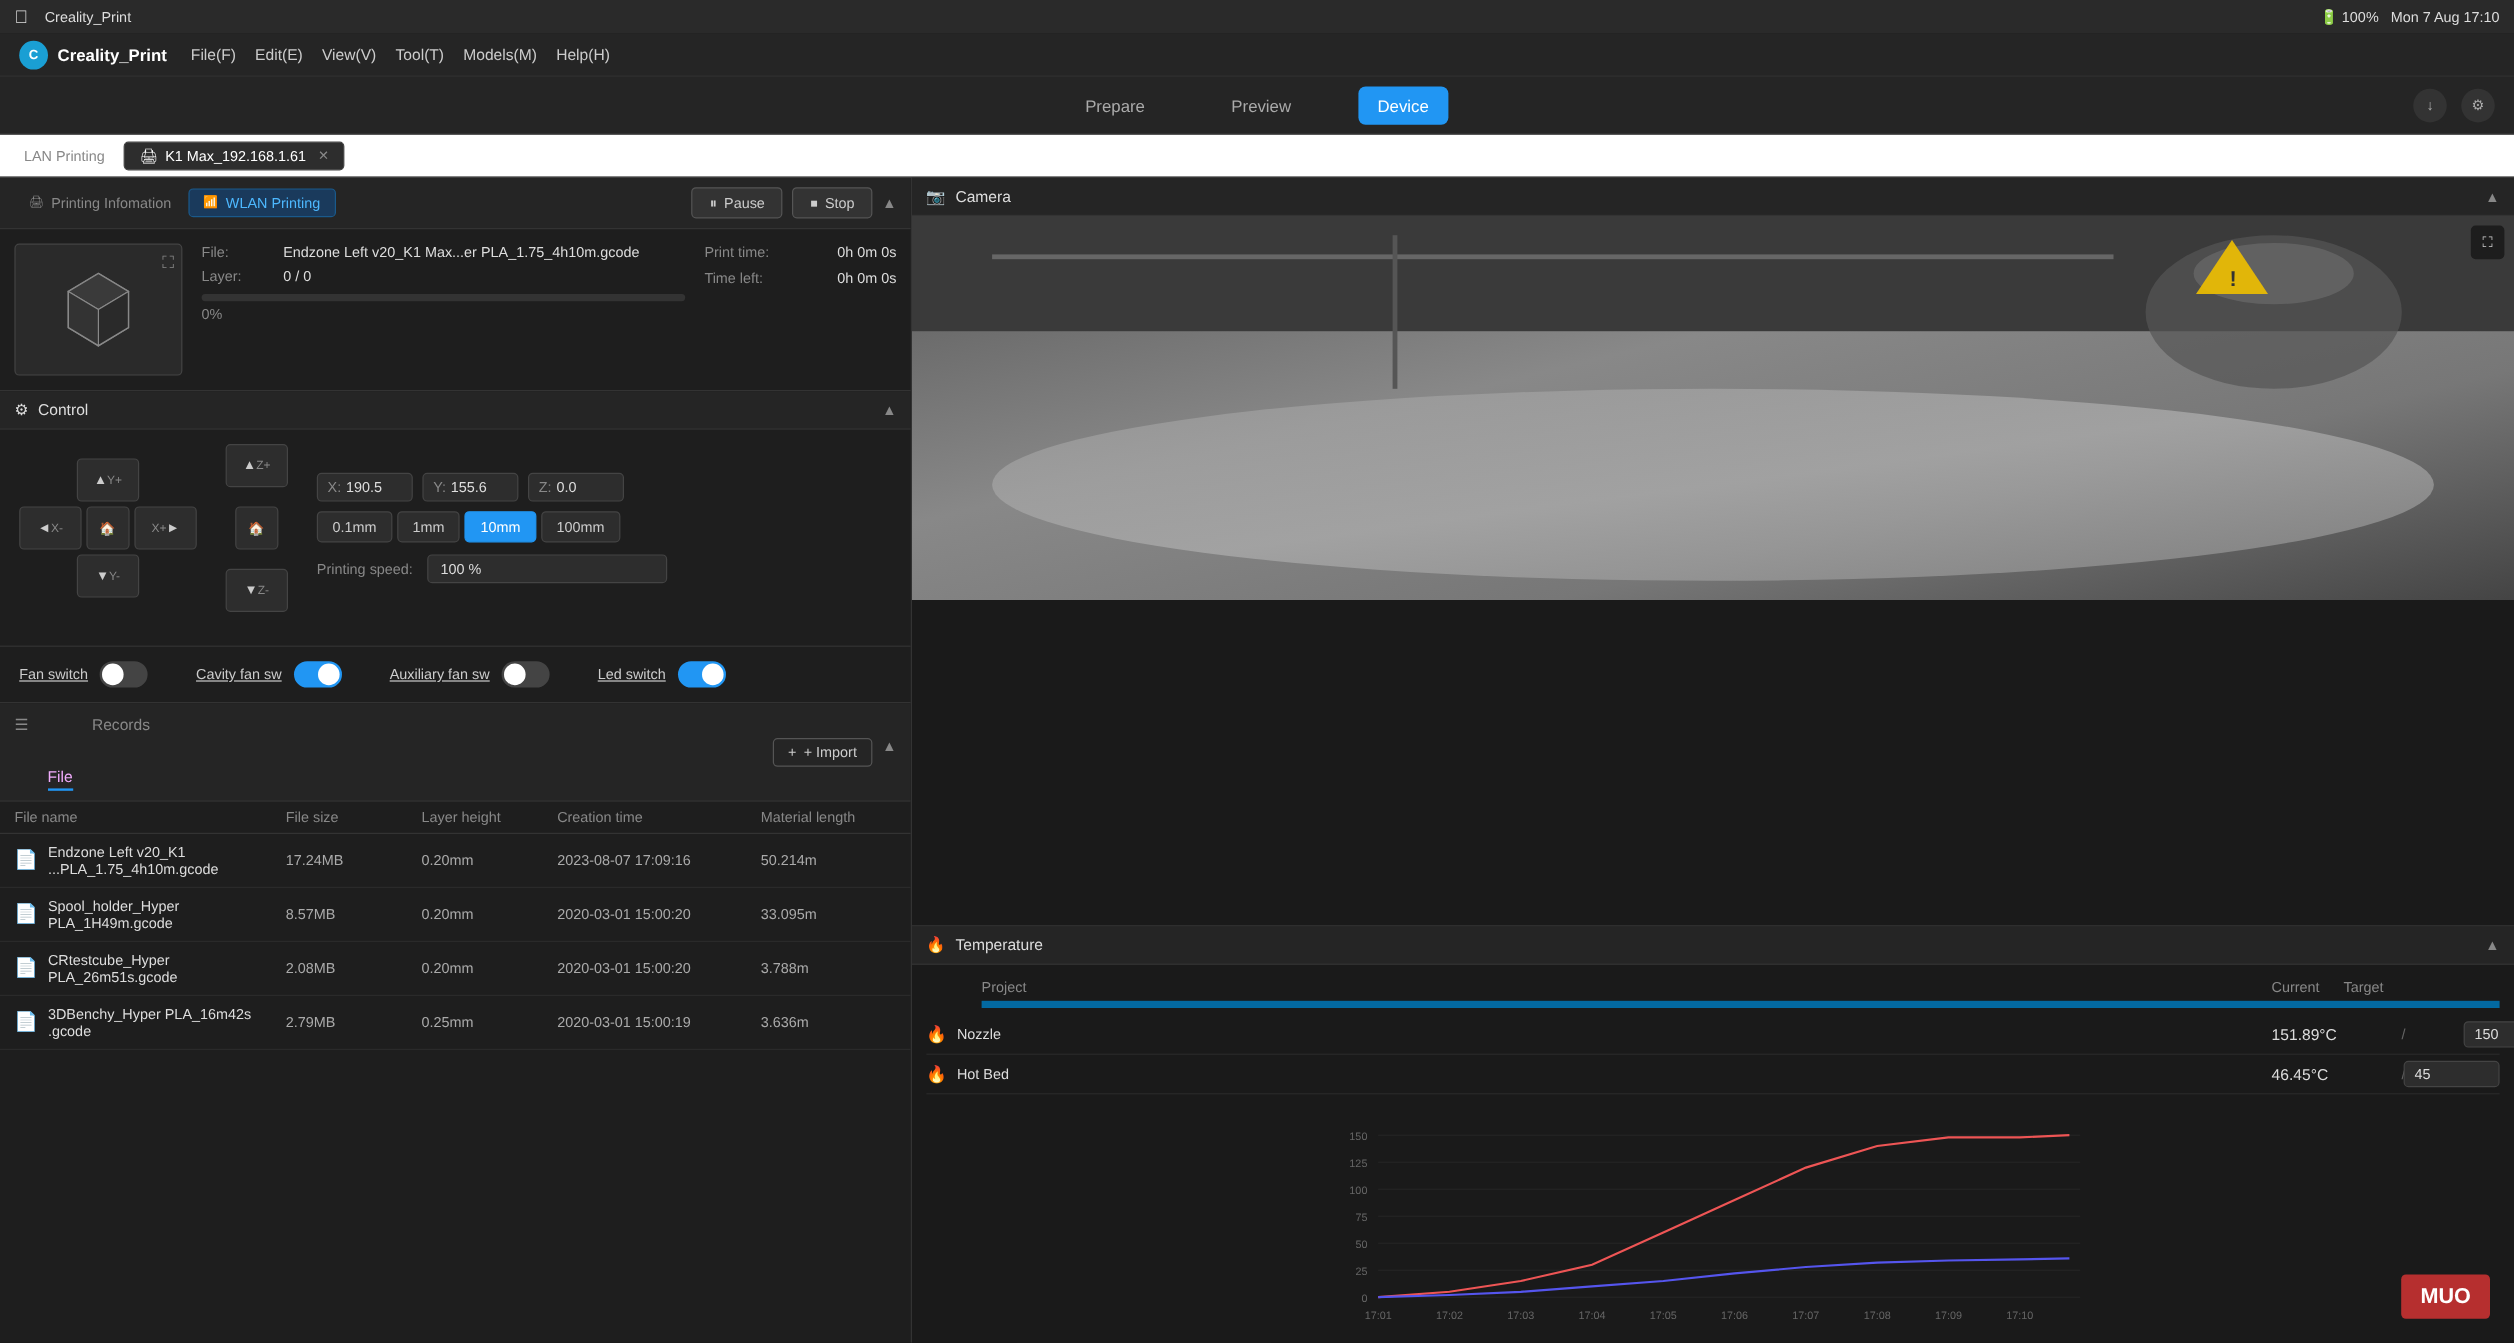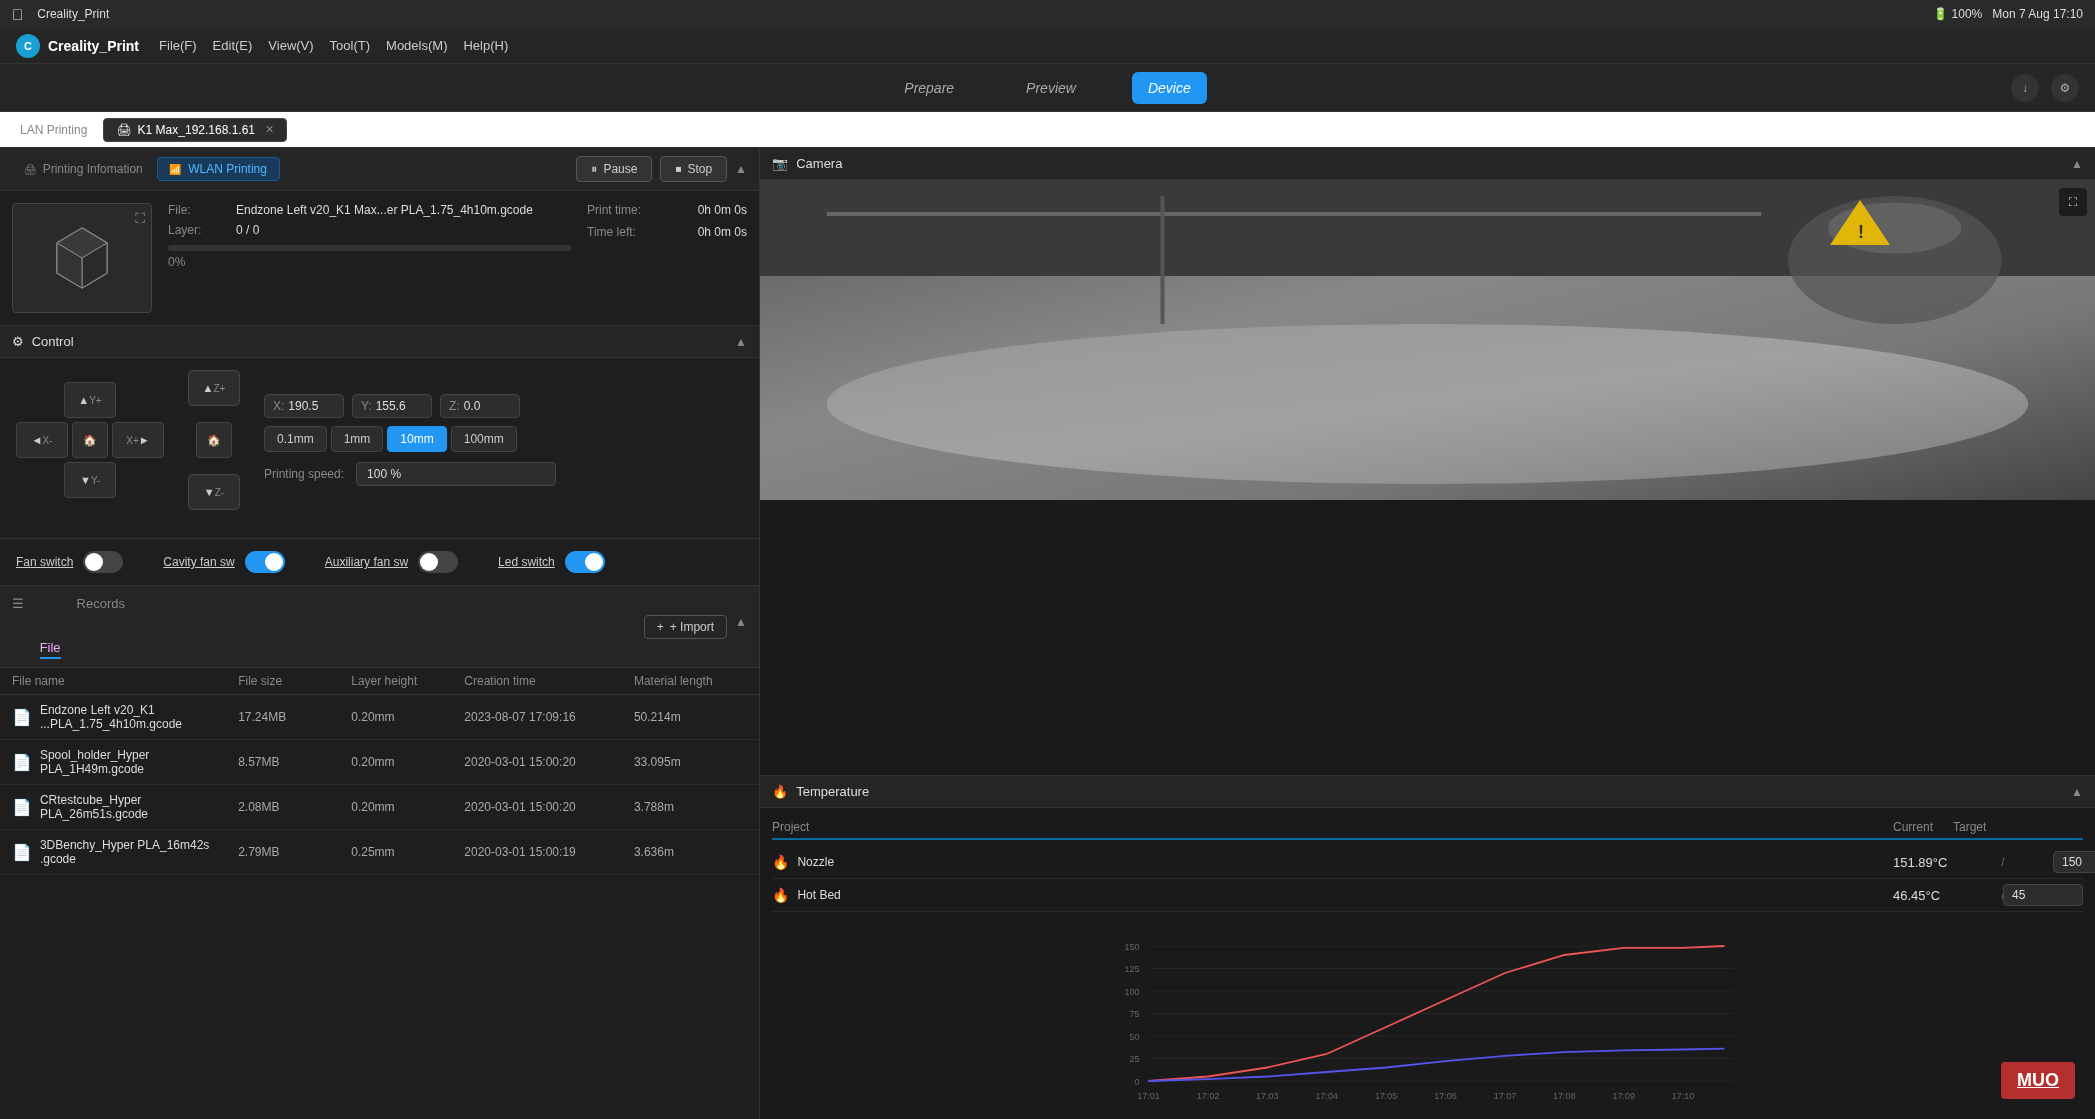--- a/index.html
+++ b/index.html
@@ -54,21 +54,21 @@
     .nav-area {
       height: 48px;
       background: #252525;
       display: flex;
       align-items: center;
       justify-content: center;
       border-bottom: 1px solid #333;
       position: relative;
     }
     .nav-tabs { display: flex; gap: 40px; }
-    .nav-tab { color: #aaa; font-size: 14px; cursor: pointer; padding: 8px 16px; font-style: italic; }
+    .nav-tab { color: #aaa; font-size: 14px; cursor: pointer; padding: 8px 16px; }
     .nav-tab.active { background: #2196f3; color: #fff; border-radius: 6px; }
     .nav-right {
       position: absolute; right: 16px;
       display: flex; gap: 12px; align-items: center;
     }
     .nav-arrow {
       width: 28px; height: 28px;
       background: #333; border-radius: 50%;
       display: flex; align-items: center; justify-content: center;
       cursor: pointer; color: #aaa;
@@ -370,22 +370,23 @@
     
     .temp-section { }
     .temp-content { padding: 8px 12px; }
     .temp-table { width: 100%; }
     .temp-header {
       display: grid;
       grid-template-columns: 1fr 200px 60px 100px 30px;
       padding: 4px 0;
       color: #888;
       font-size: 12px;
-      border-bottom: 2px solid #0369a1;
+      border-bottom: 6px solid #0369a1;
       margin-bottom: 6px;
+      margin-left: 46px;
     }
     .temp-row {
       display: grid;
       grid-template-columns: 1fr 200px 60px 100px 30px;
       padding: 5px 0;
       align-items: center;
       border-bottom: 1px solid #2a2a2a;
     }
     .temp-name { display: flex; align-items: center; gap: 8px; color: #ddd; }
     .temp-icon { color: #e55; font-size: 14px; }
@@ -420,21 +421,20 @@
     .watermark {
       position: absolute;
       bottom: 20px;
       right: 20px;
       background: rgba(200, 50, 50, 0.9);
       color: white;
       padding: 8px 16px;
       border-radius: 4px;
       font-size: 18px;
       font-weight: bold;
-      text-decoration: underline;
     }
 
     
     .model-3d {
       width: 80px; height: 80px;
       display: flex; align-items: center; justify-content: center;
     }
 
     .axis-label { color: #888; font-size: 10px; }
   </style>

